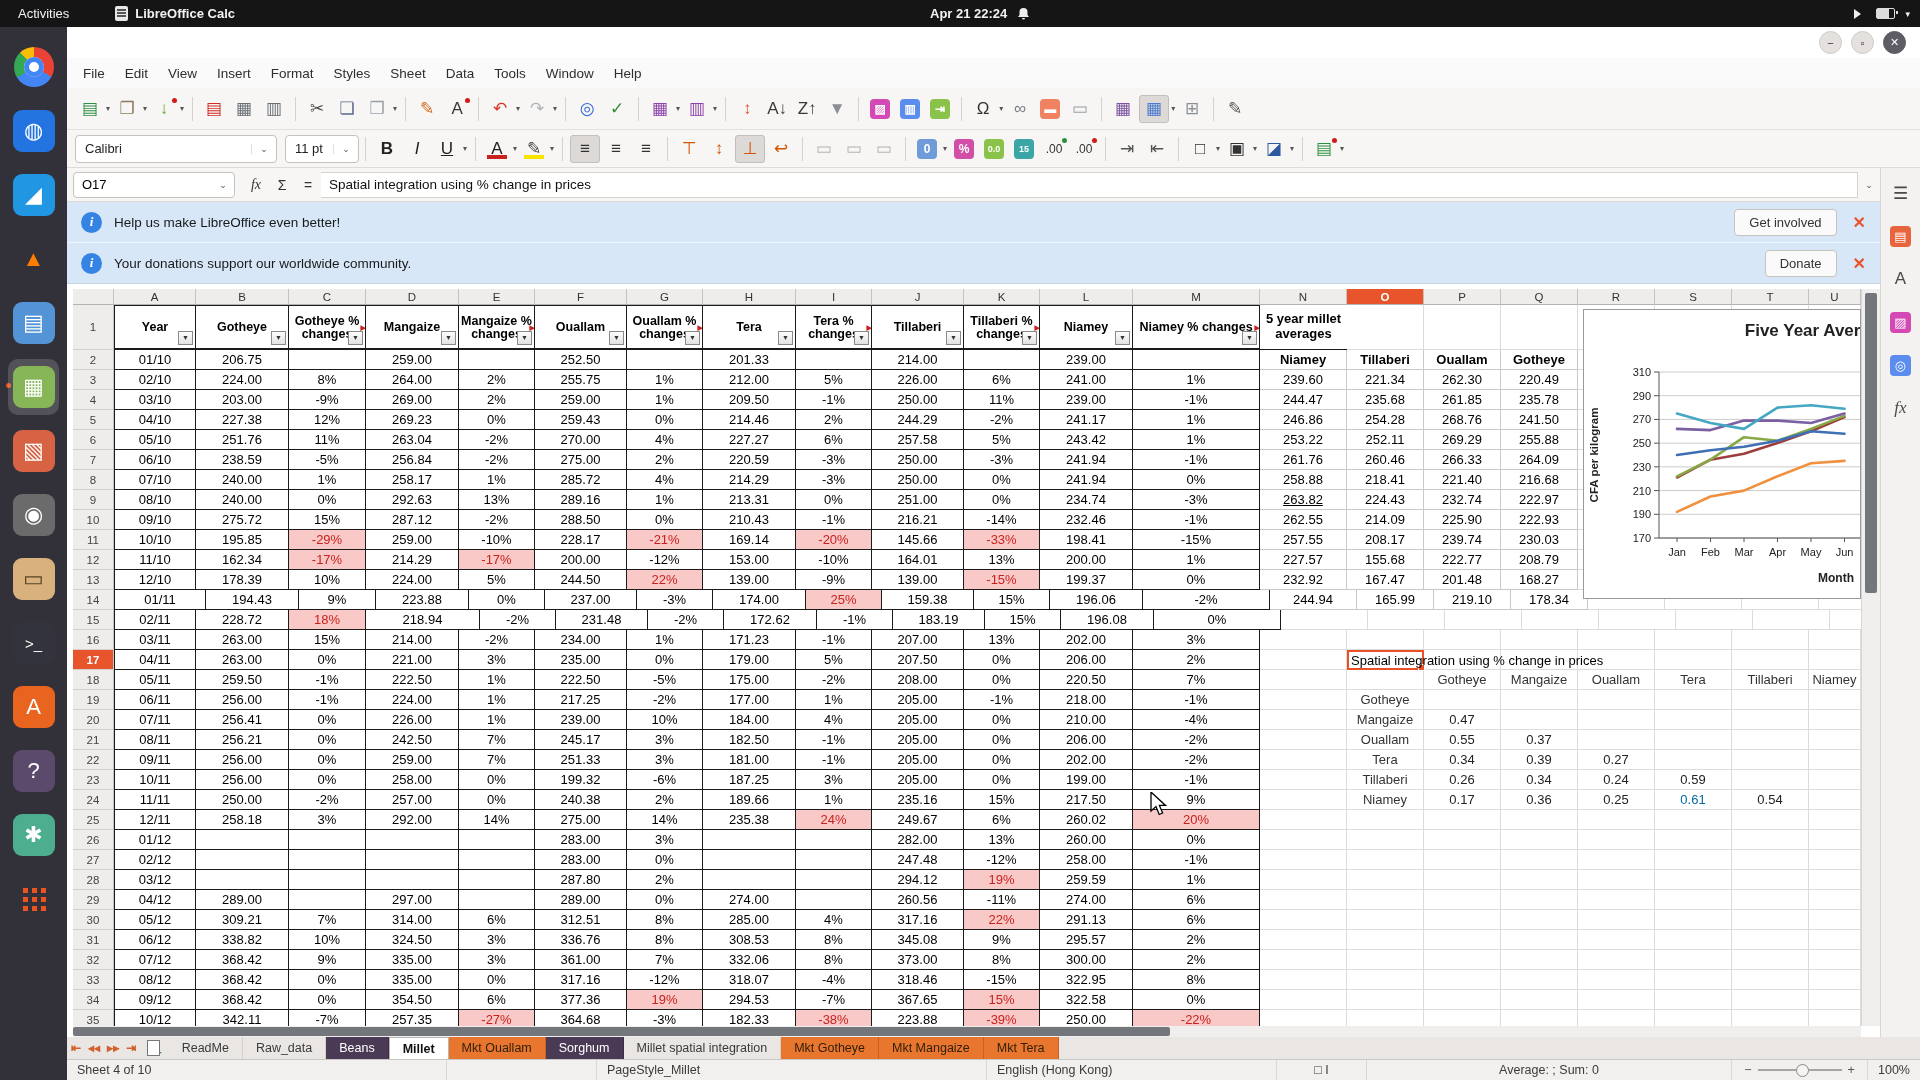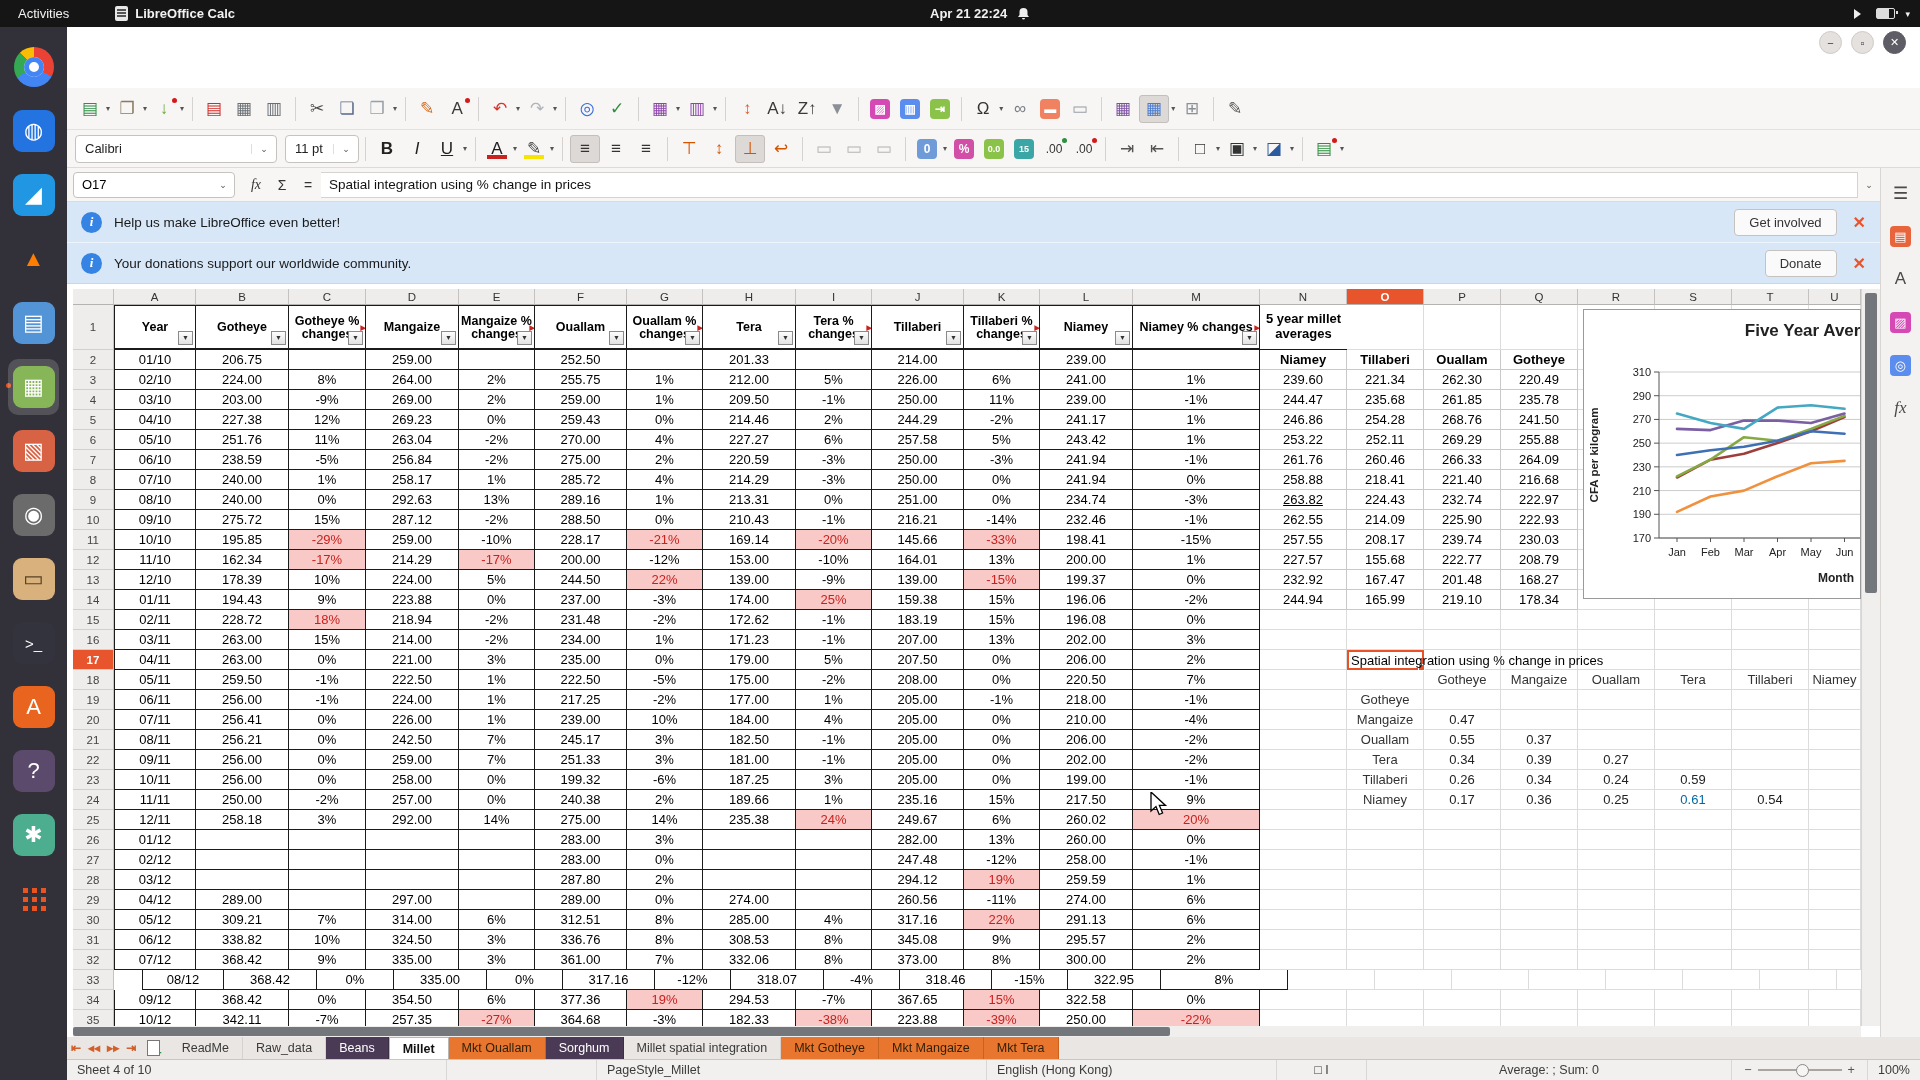--- a/index.html
+++ b/index.html
@@ -183,20 +183,33 @@
       <div class="dock-it">
         <span class="ic-grid"></span>
       </div>
     </div>
 
   <div id="winbtns">
     <span class="wbtn">−</span>
     <span class="wbtn">▫</span>
     <span class="wbtn close">✕</span>
   </div>
+  <div id="menubar" class="abs">
+      <span class="menu-it">File</span>
+      <span class="menu-it">Edit</span>
+      <span class="menu-it">View</span>
+      <span class="menu-it">Insert</span>
+      <span class="menu-it">Format</span>
+      <span class="menu-it">Styles</span>
+      <span class="menu-it">Sheet</span>
+      <span class="menu-it">Data</span>
+      <span class="menu-it">Tools</span>
+      <span class="menu-it">Window</span>
+      <span class="menu-it">Help</span>
+    </div>
   <div id="toolbar1" class="abs">
       <span class="tb-ic" style="color: rgb(47, 143, 70);">▤</span>
       <span class="tb-caret">▾</span>
       <span class="tb-ic" style="color: rgb(138, 122, 96);">❐</span>
       <span class="tb-caret">▾</span>
       <span class="tb-ic" style="color: rgb(106, 168, 50);">↓<span class="dot" style="background: rgb(209, 26, 26);"></span></span>
       <span class="tb-caret">▾</span>
       <span class="tb-sep"></span>
       <span class="tb-ic" style="color: rgb(207, 43, 39);">▤</span>
       <span class="tb-ic" style="color: rgb(106, 111, 116);">▦</span>
@@ -724,21 +737,21 @@
         <div class="c avgc" style="width: 77px;">167.47</div>
         <div class="c avgc" style="width: 77px;">201.48</div>
         <div class="c avgc" style="width: 77px;">168.27</div>
         <div class="c ghost" style="width: 77px;"></div>
         <div class="c ghost" style="width: 77px;"></div>
         <div class="c ghost" style="width: 77px;"></div>
         <div class="c ghost" style="width: 52px;"></div>
       </div>
       <div class="grow">
         <div class="rnum">14</div>
-        <div class="c dat bL" style="width: 82px;">01/11</div>
+        <div class="c dat bL" style="width: 92px;">01/11</div>
         <div class="c dat" style="width: 93px;">194.43</div>
         <div class="c dat" style="width: 77px;">9%</div>
         <div class="c dat" style="width: 93px;">223.88</div>
         <div class="c dat" style="width: 76px;">0%</div>
         <div class="c dat" style="width: 92px;">237.00</div>
         <div class="c dat" style="width: 76px;">-3%</div>
         <div class="c dat" style="width: 93px;">174.00</div>
         <div class="c dat pk" style="width: 76px;">25%</div>
         <div class="c dat" style="width: 92px;">159.38</div>
         <div class="c dat" style="width: 76px;">15%</div>
@@ -751,21 +764,21 @@
         <div class="c ghost" style="width: 77px;"></div>
         <div class="c ghost" style="width: 77px;"></div>
         <div class="c ghost" style="width: 77px;"></div>
         <div class="c ghost" style="width: 52px;"></div>
       </div>
       <div class="grow">
         <div class="rnum">15</div>
         <div class="c dat bL" style="width: 82px;">02/11</div>
         <div class="c dat" style="width: 93px;">228.72</div>
         <div class="c dat pk" style="width: 77px;">18%</div>
-        <div class="c dat" style="width: 93px;">218.94</div>
+        <div class="c dat" style="width: 114px;">218.94</div>
         <div class="c dat" style="width: 76px;">-2%</div>
         <div class="c dat" style="width: 92px;">231.48</div>
         <div class="c dat" style="width: 76px;">-2%</div>
         <div class="c dat" style="width: 93px;">172.62</div>
         <div class="c dat" style="width: 76px;">-1%</div>
         <div class="c dat" style="width: 92px;">183.19</div>
         <div class="c dat" style="width: 76px;">15%</div>
         <div class="c dat" style="width: 93px;">196.08</div>
         <div class="c dat" style="width: 127px;">0%</div>
         <div class="c ghost" style="width: 87px;"></div>
@@ -1180,21 +1193,21 @@
         <div class="c ghost" style="width: 77px;"></div>
         <div class="c ghost" style="width: 77px;"></div>
         <div class="c ghost" style="width: 77px;"></div>
         <div class="c ghost" style="width: 77px;"></div>
         <div class="c ghost" style="width: 77px;"></div>
         <div class="c ghost" style="width: 77px;"></div>
         <div class="c ghost" style="width: 52px;"></div>
       </div>
       <div class="grow">
         <div class="rnum">33</div>
-        <div class="c dat bL" style="width: 82px; margin-left: 28px;">08/12</div>
+        <div class="c dat bL" style="width: 82px;">08/12</div>
         <div class="c dat" style="width: 93px;">368.42</div>
         <div class="c dat" style="width: 77px;">0%</div>
         <div class="c dat" style="width: 93px;">335.00</div>
         <div class="c dat" style="width: 76px;">0%</div>
         <div class="c dat" style="width: 92px;">317.16</div>
         <div class="c dat" style="width: 76px;">-12%</div>
         <div class="c dat" style="width: 93px;">318.07</div>
         <div class="c dat" style="width: 76px;">-4%</div>
         <div class="c dat" style="width: 92px;">318.46</div>
         <div class="c dat" style="width: 76px;">-15%</div>

